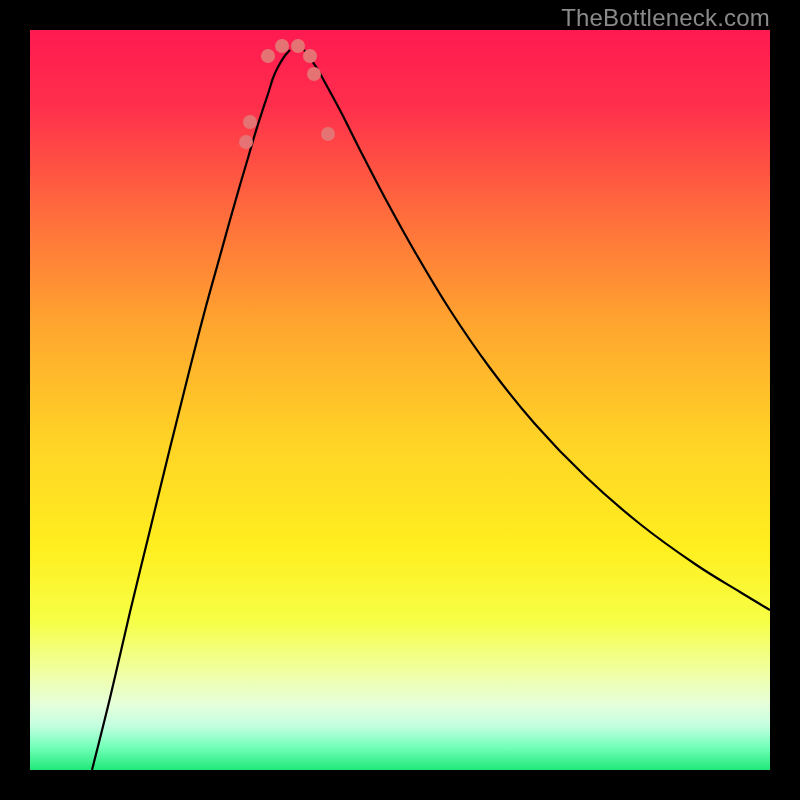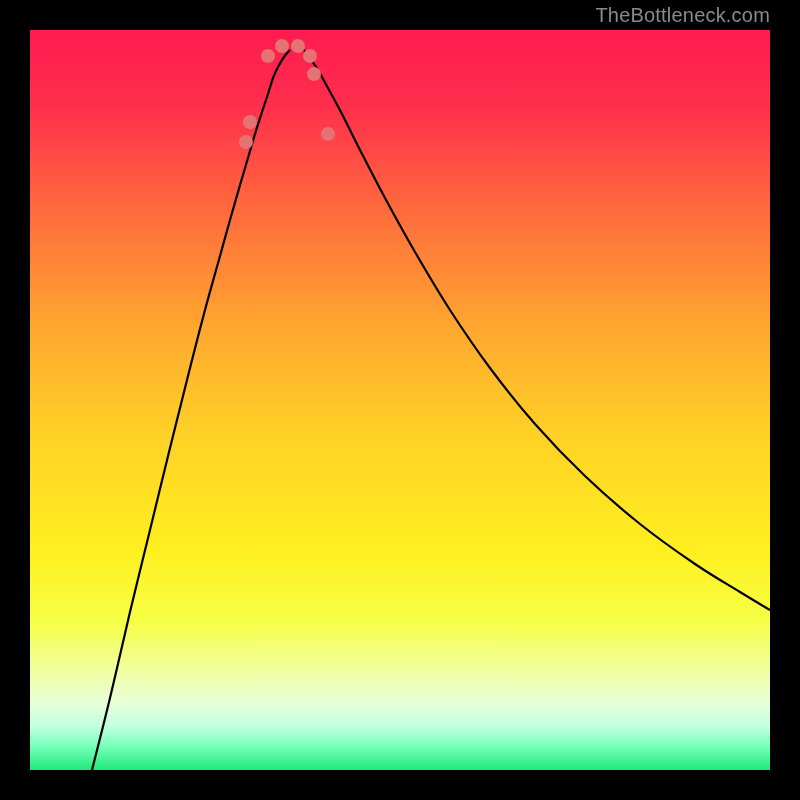--- a/index.html
+++ b/index.html
@@ -22,21 +22,21 @@
     left: 0;
     top: 0;
     width: 100%;
     height: 100%;
   }
   .watermark {
     position: absolute;
     top: 4px;
     right: 30px;
     font-family: Arial, Helvetica, sans-serif;
-    font-size: 20px;
+    font-size: 24px;
     font-weight: 500;
     color: #8a8a8a;
     letter-spacing: 0.2px;
   }
   svg.curves {
     position: absolute;
     left: 0;
     top: 0;
     width: 100%;
     height: 100%;

